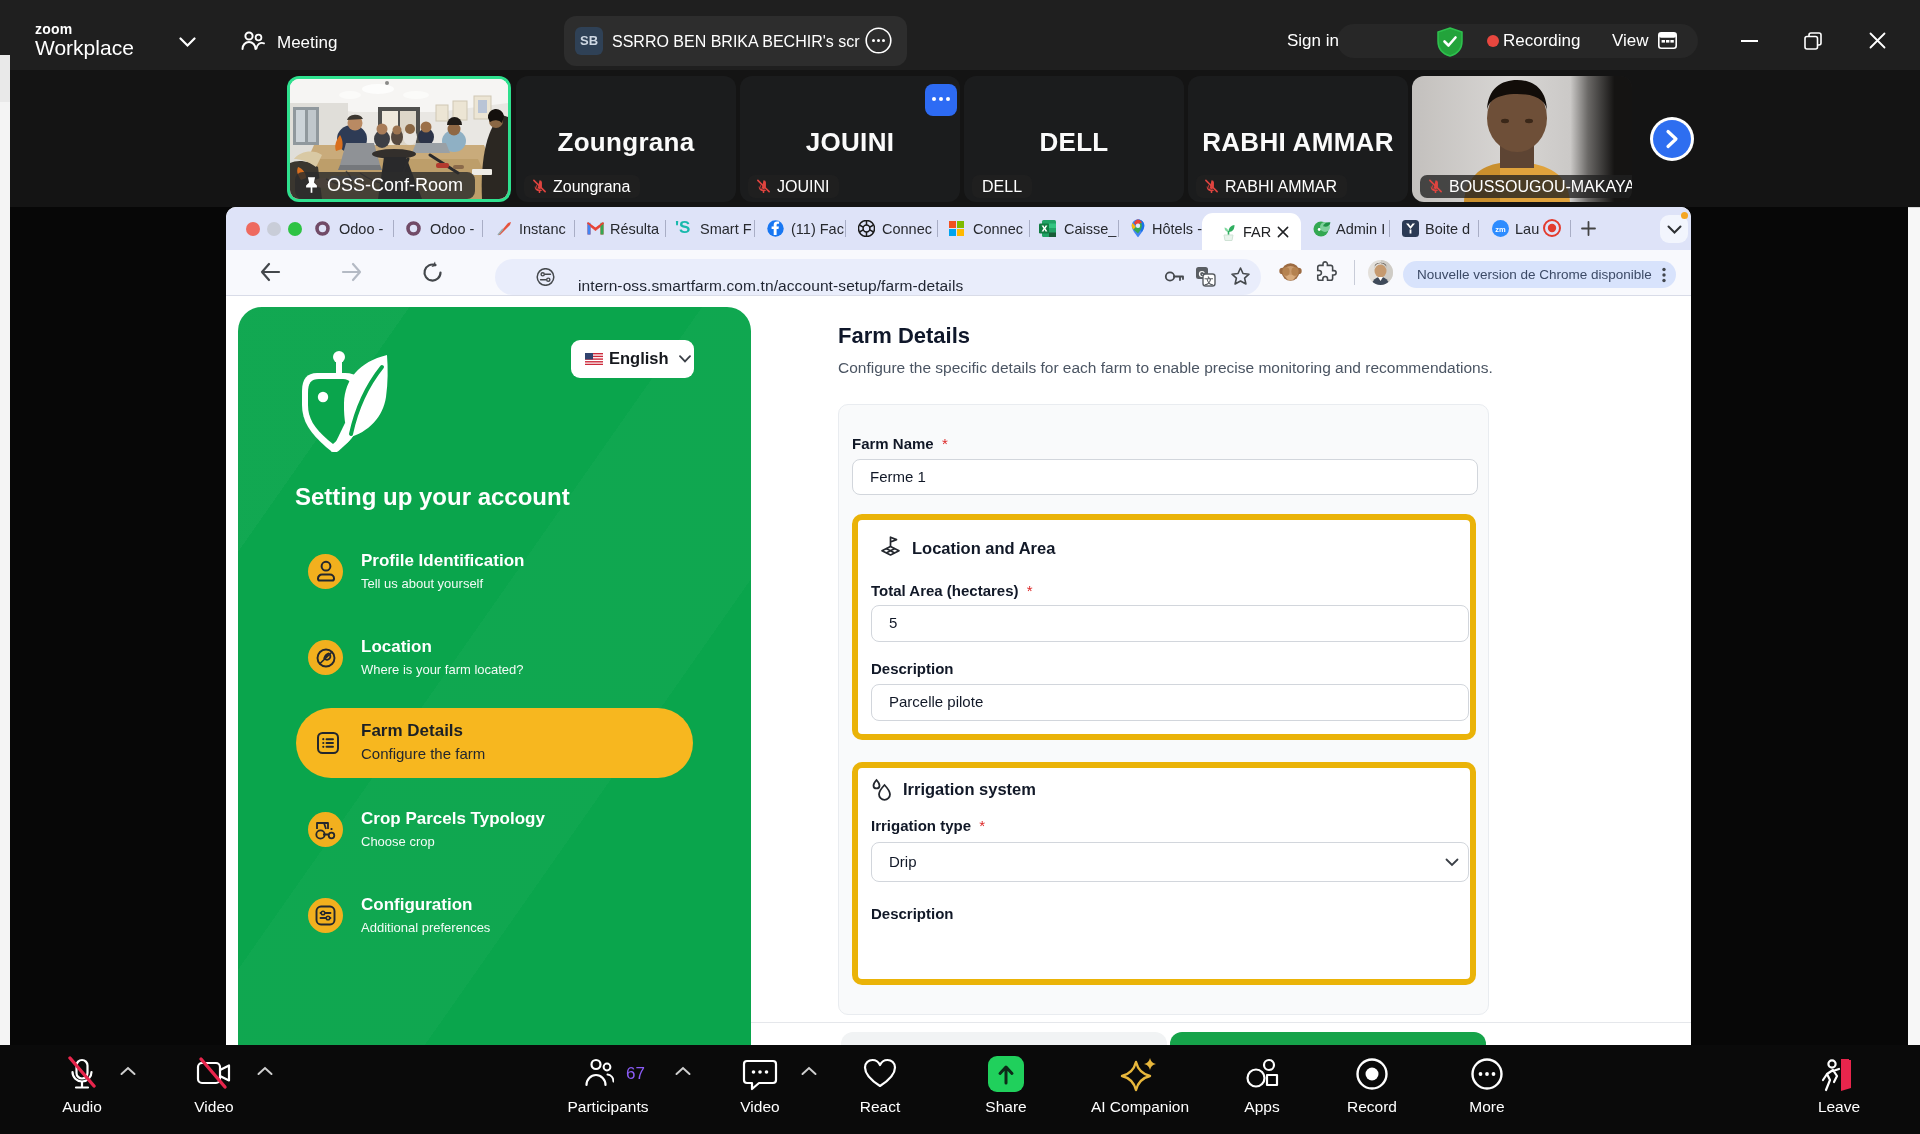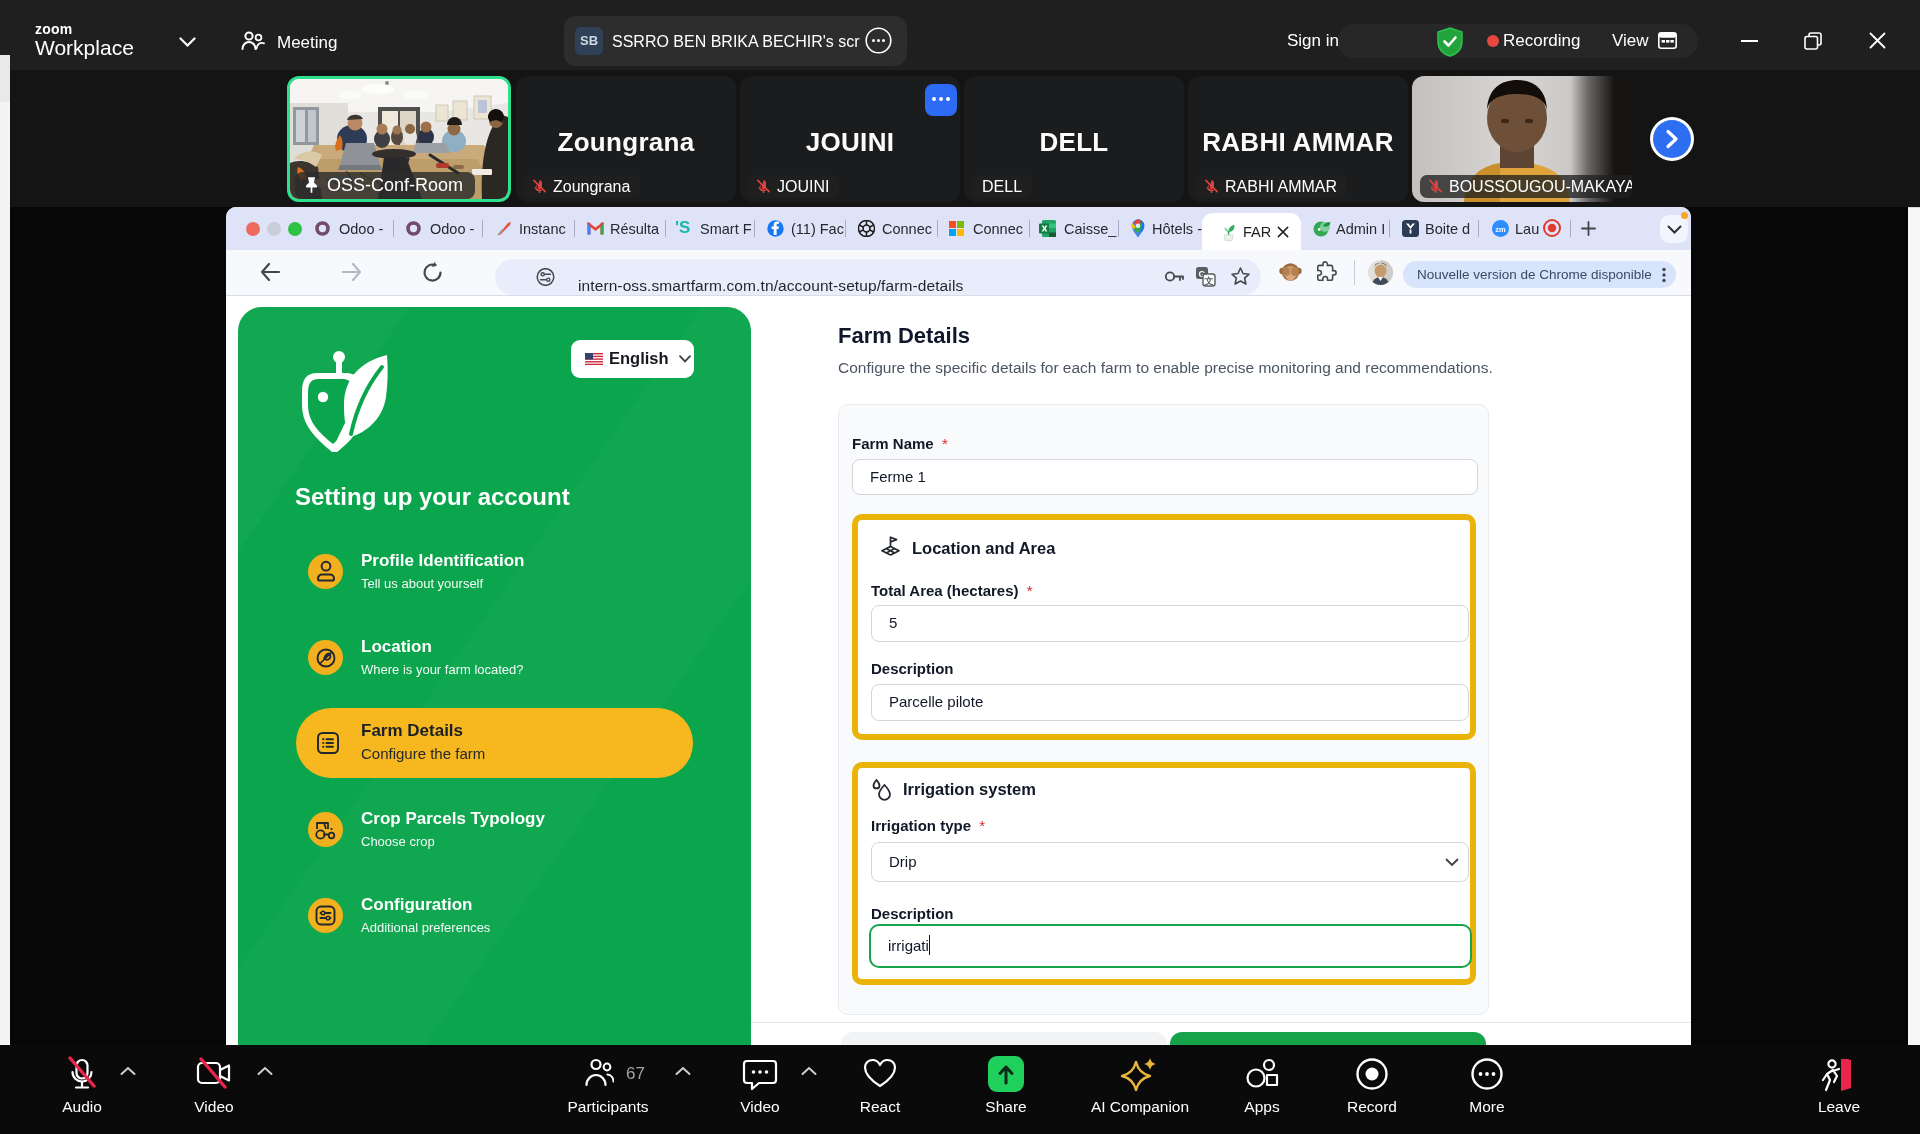--- a/index.html
+++ b/index.html
@@ -571,21 +571,20 @@
               <path d="M5.5 2 C5.5 2 2.5 5.4 2.5 7.4 a3 3 0 0 0 6 0 C8.5 5.4 5.5 2 5.5 2 Z" fill="none" stroke="#23272e" stroke-width="1.8"></path>
             </svg>
           <div class="cardhead" style="left:45px;top:12px">Irrigation system</div>
           <div class="flabel" style="left:13px;top:49px">Irrigation type <span class="req">*</span></div>
           <div class="finput" style="left:13px;top:74px;width:598px;height:40px;line-height:38px">Drip
             <svg style="position:absolute;right:9px;top:15px" width="14" height="9" viewBox="0 0 14 9">
                 <path d="M1.5 1.5 L7 7 L12.5 1.5" stroke="#3a3f46" stroke-width="1.8" fill="none" stroke-linecap="round"></path>
               </svg>
           </div>
           <div class="flabel" style="left:13px;top:137px">Description</div>
-          <div class="finput" style="left:11px;top:156px;width:603px;height:44px;line-height:40px;border:2px solid #16a34a;border-radius:10px">irrigati<span style="display:inline-block;width:1.5px;height:20px;background:#111;vertical-align:-4px"></span></div>
         </div>
       </div>
       <div id="divider"></div>
       <div class="btngray"></div>
       <div class="btngreen"></div>
     </div>
   </div>
   <div id="btoolbar" class="abs">
 
     <div class="bitem" style="left:52px;width:60px">
@@ -613,21 +612,21 @@
         <path d="M1.5 8 L8 2 L14.5 8" stroke="#cfcfcf" stroke-width="2" fill="none" stroke-linecap="round"></path>
       </svg>
 
     <div class="bitem" style="left:560px;width:96px">
       <svg width="38" height="36" viewBox="0 0 38 36" style="margin-left:-26px">
         <circle cx="20" cy="8.5" r="4.5" fill="none" stroke="#fff" stroke-width="2.2"></circle>
         <path d="M10.5 29 a9.5 10 0 0 1 19 0" fill="none" stroke="#fff" stroke-width="2.2" stroke-linecap="round"></path>
         <circle cx="31" cy="11" r="3.4" fill="none" stroke="#fff" stroke-width="2"></circle>
         <path d="M31.5 18.5 a6.5 7.5 0 0 1 6 7" fill="none" stroke="#fff" stroke-width="2" stroke-linecap="round"></path>
       </svg>
-      <span style="position:absolute;left:66px;top:8px;font-size:17px;color:#a3a3a3">67</span>
+      <span style="position:absolute;left:66px;top:8px;font-size:17px;color:#8b5cf6">67</span>
       <div class="blabel">Participants</div>
     </div>
     <svg class="abs" style="left:675px;top:21px" width="16" height="10" viewBox="0 0 16 10">
         <path d="M1.5 8 L8 2 L14.5 8" stroke="#cfcfcf" stroke-width="2" fill="none" stroke-linecap="round"></path>
       </svg>
 
     <div class="bitem" style="left:730px;width:60px">
       <svg width="38" height="36" viewBox="0 0 38 36">
         <path d="M6 5 h26 a3 3 0 0 1 3 3 v16 a3 3 0 0 1 -3 3 H18 l-7 6 v-6 H6 a3 3 0 0 1 -3 -3 V8 a3 3 0 0 1 3 -3 Z" fill="none" stroke="#fff" stroke-width="2.2" stroke-linejoin="round"></path>
         <circle cx="12.5" cy="16" r="1.8" fill="#fff"></circle>

